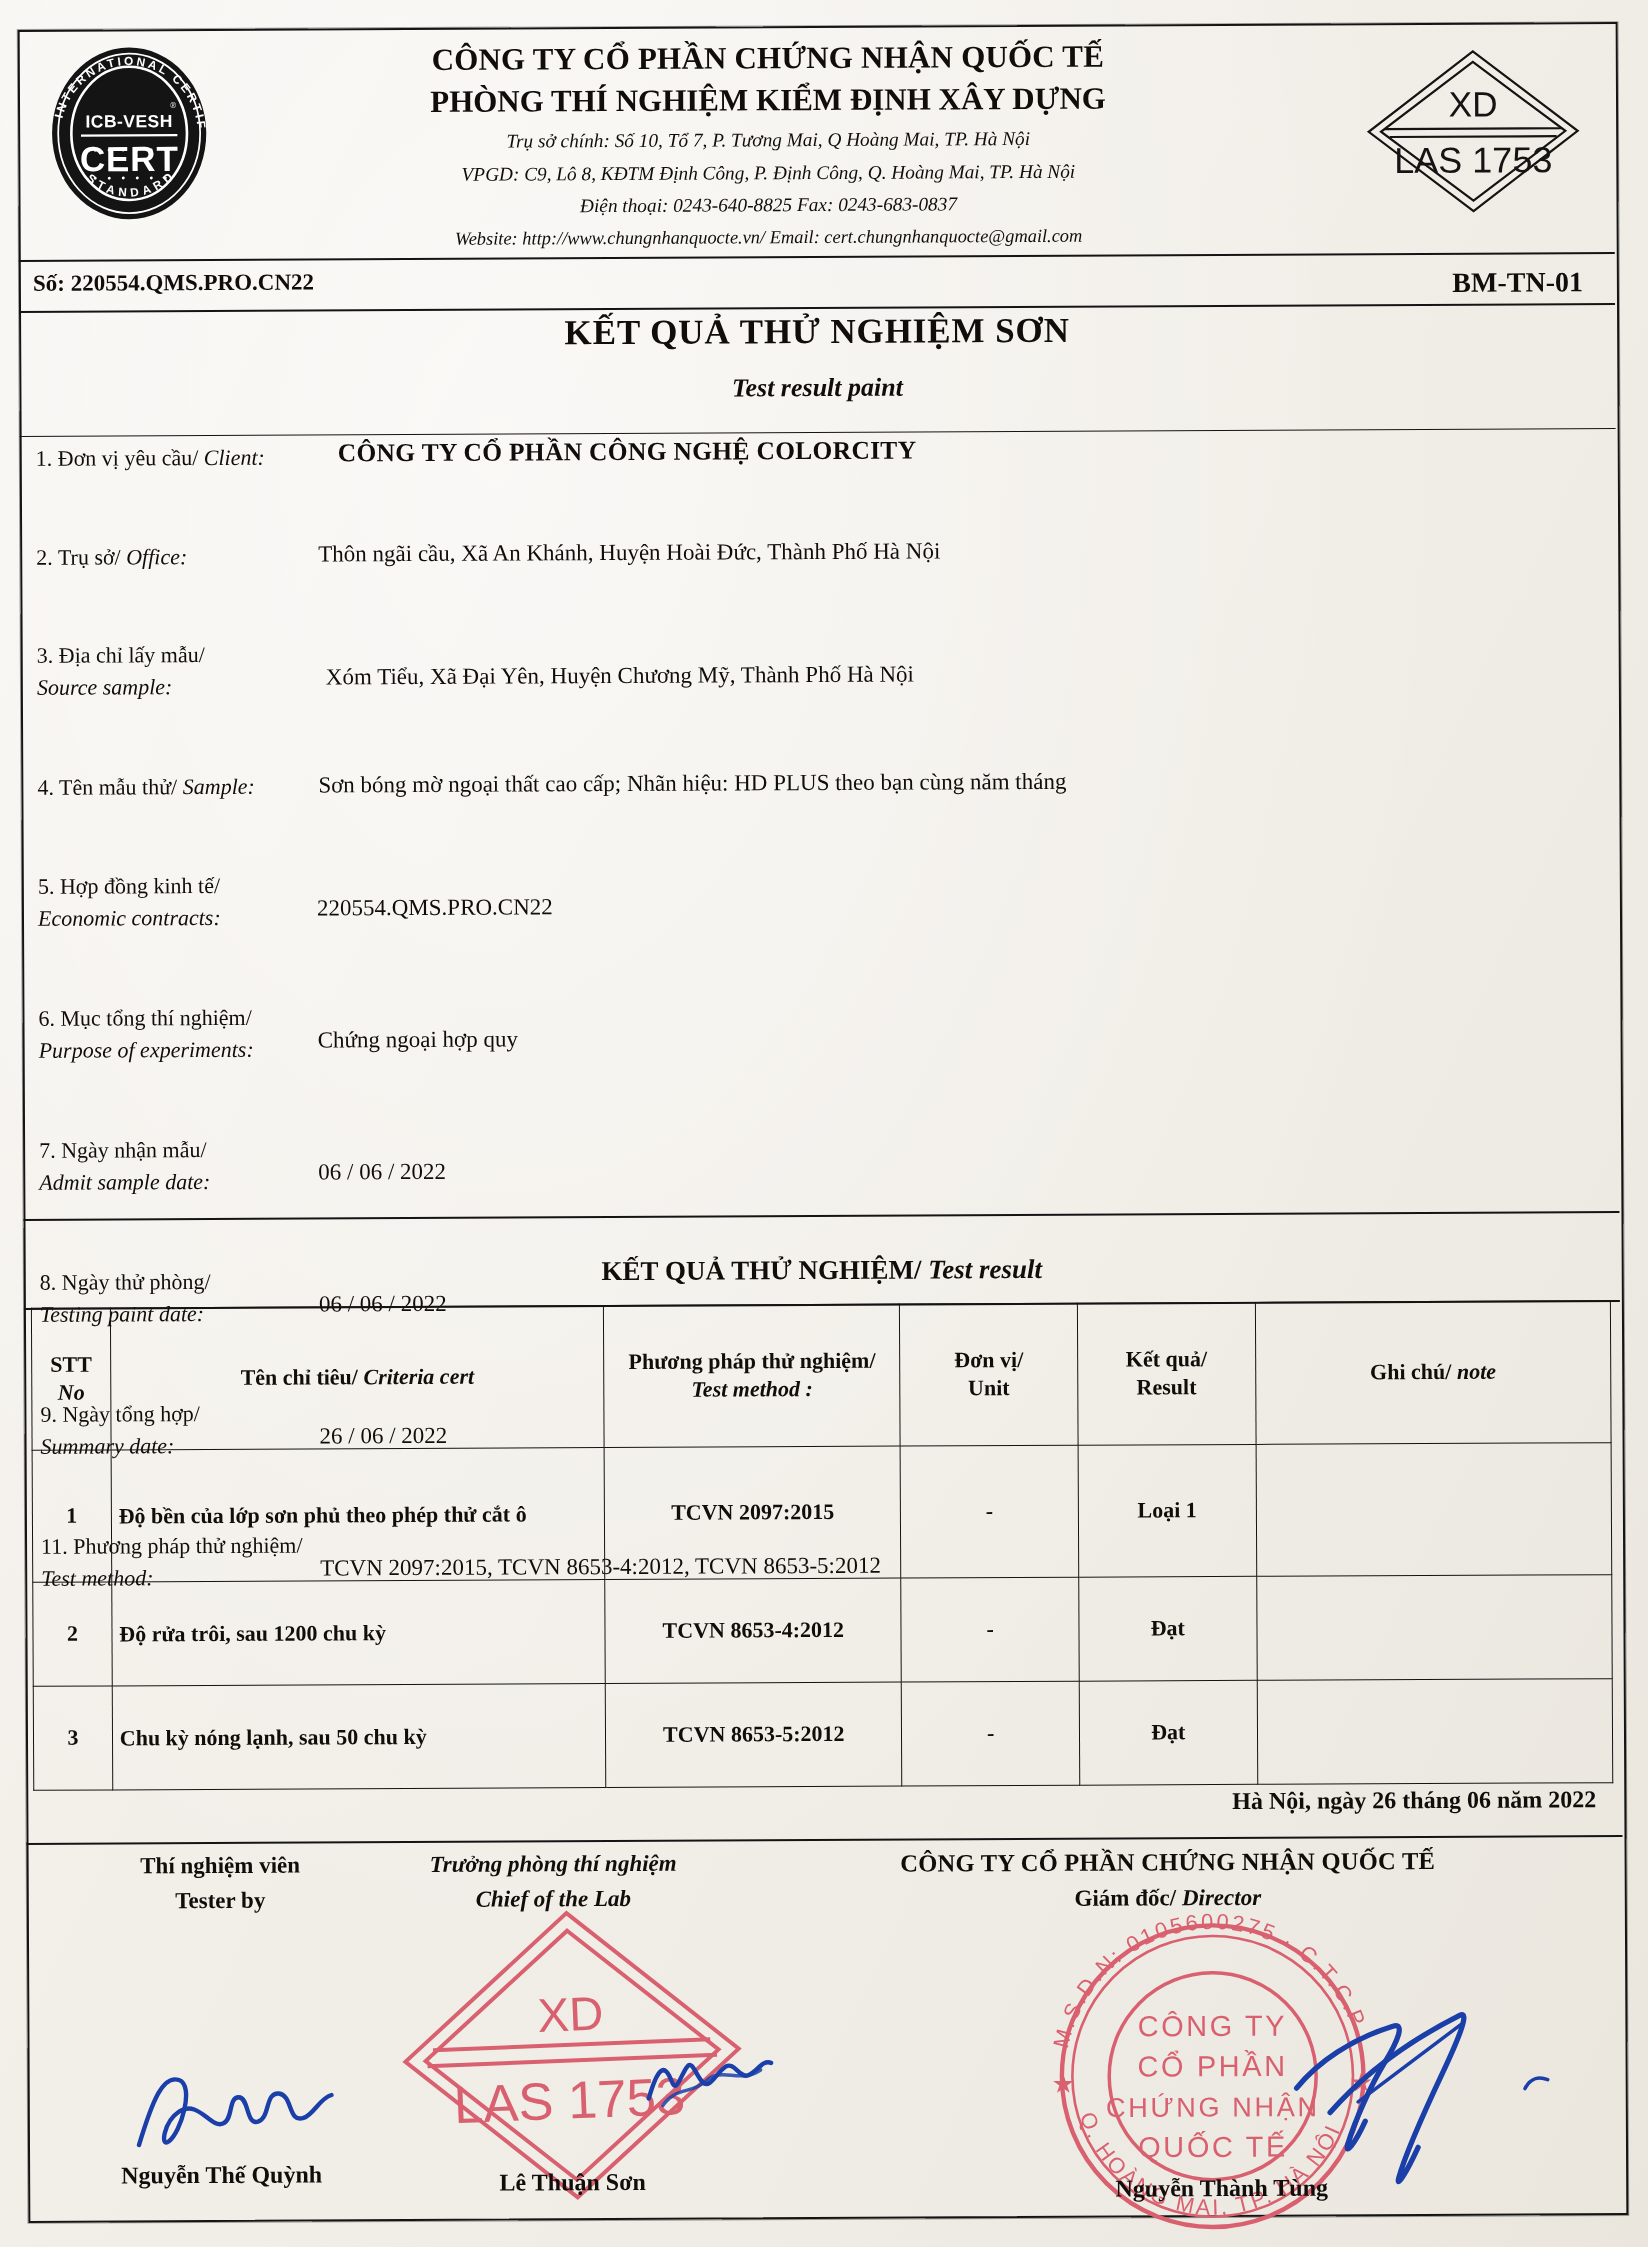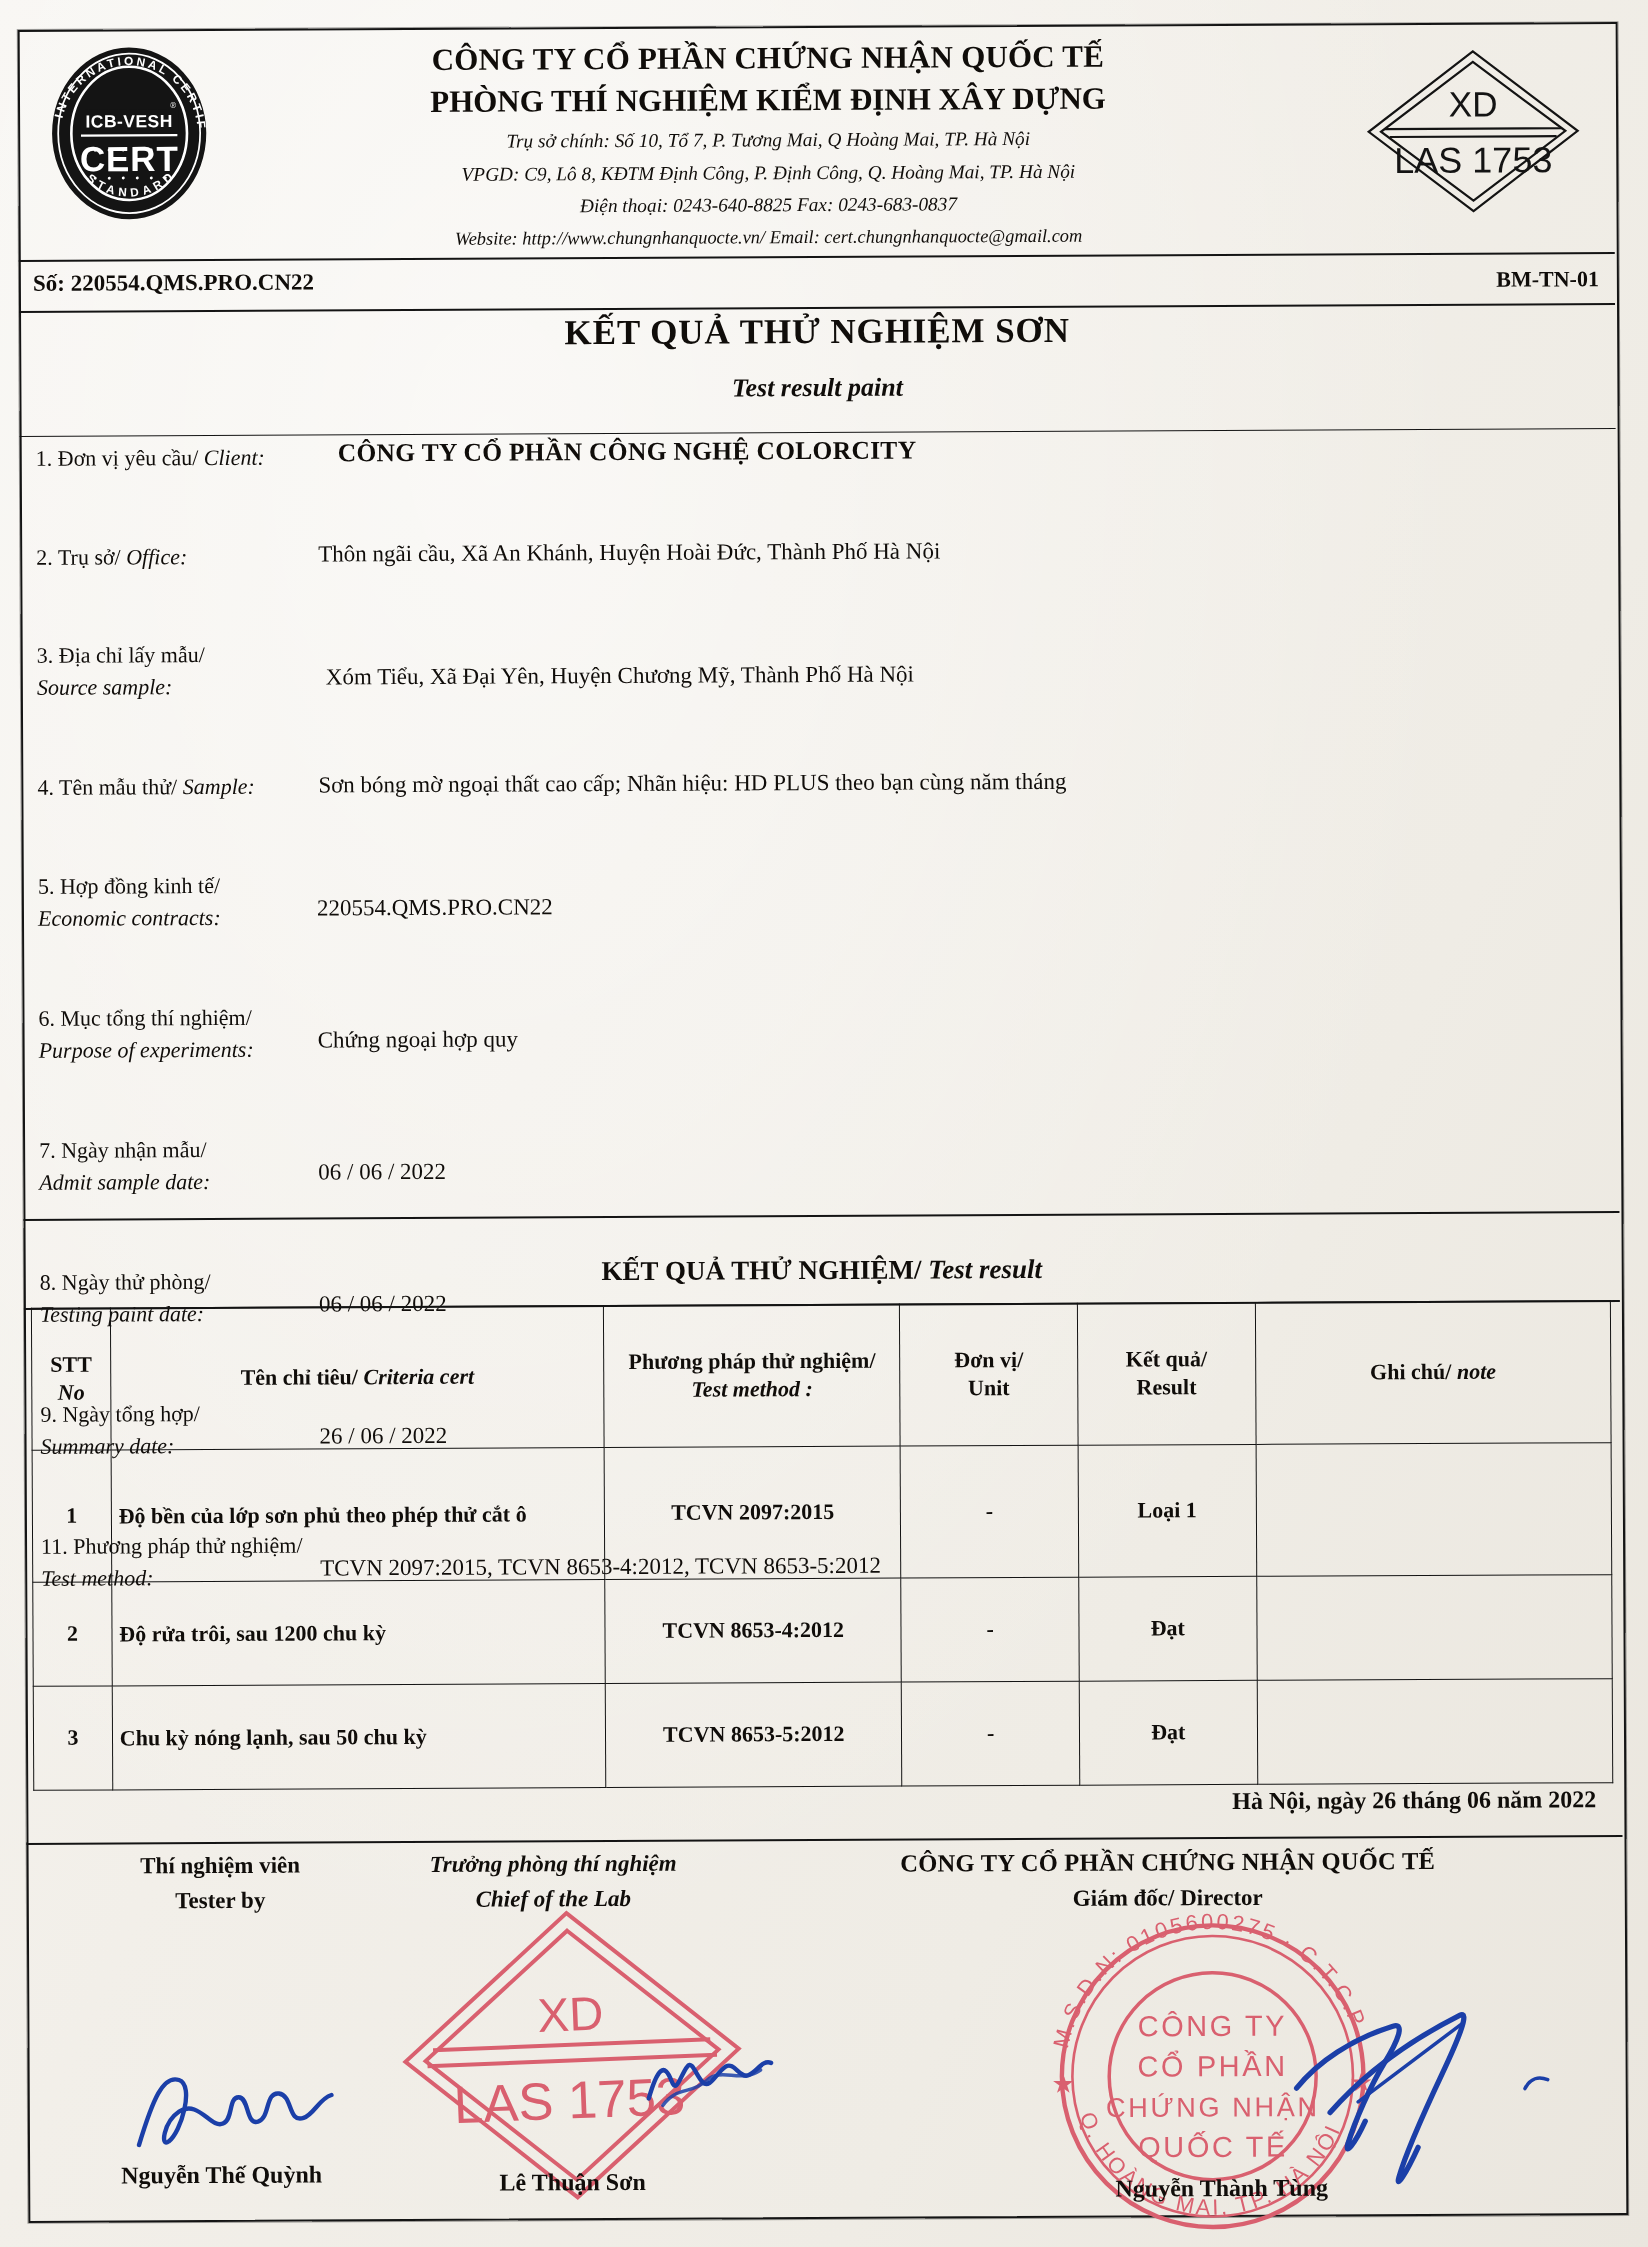--- a/index.html
+++ b/index.html
@@ -104,22 +104,22 @@
     width: 1596px; height: 51px;
   }
   .numrow .so {
     position: absolute;
     left: 14px; top: 10.5px;
     font-size: 23px;
     font-weight: bold;
   }
   .numrow .form {
     position: absolute;
-    right: 16px; top: 14px;
-    font-size: 22px;
+    right: 32px; top: 14px;
+    font-size: 28px;
     font-weight: bold;
   }
 
   
   .title-block {
     position: absolute;
     left: 0; top: 286px;
     width: 1596px;
     text-align: center;
   }
@@ -226,21 +226,21 @@
     font-weight: bold;
     position: absolute;
     text-align: center;
   }
   .sig-org {
     font-size: 24.6px;
     font-weight: bold;
     letter-spacing: 0.2px;
   }
   .sig-dir { font-size: 23px; font-weight: bold; margin-top: 8.8px; }
-  .sig-dir .en { }
+  .sig-dir .en { font-style: italic; }
 
   
   .overlay { position: absolute; pointer-events: none; }
 </style>
 </head>
 <body>
 
 <div class="page">
   <div class="paper-tex"></div>
 

